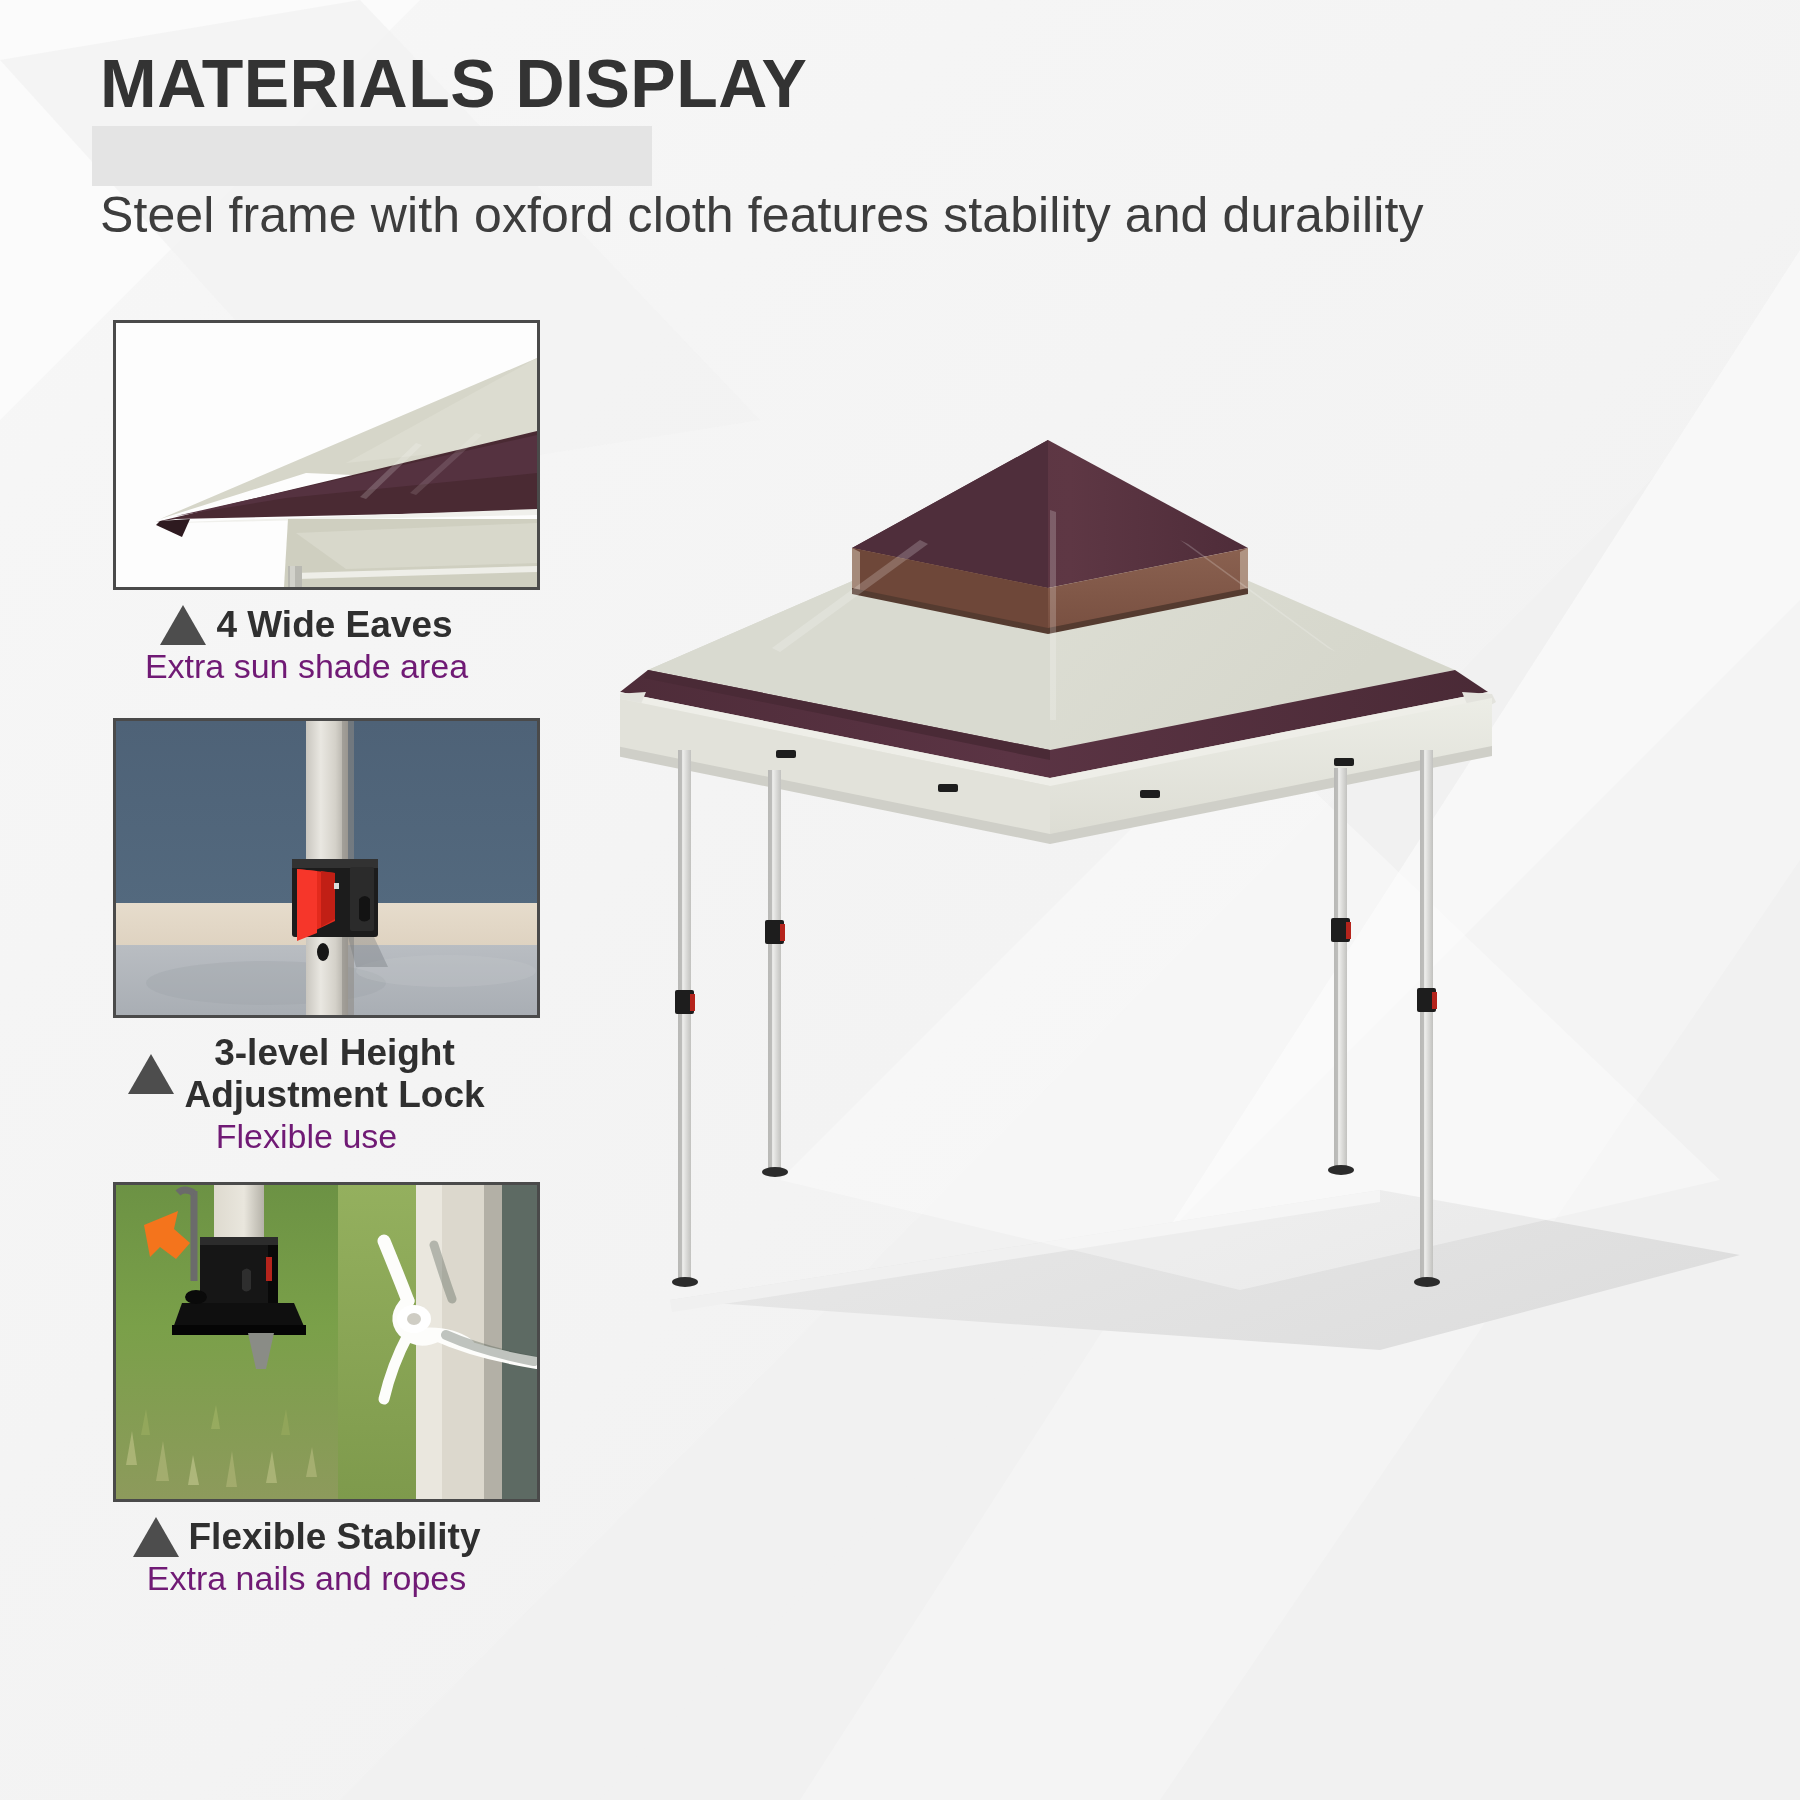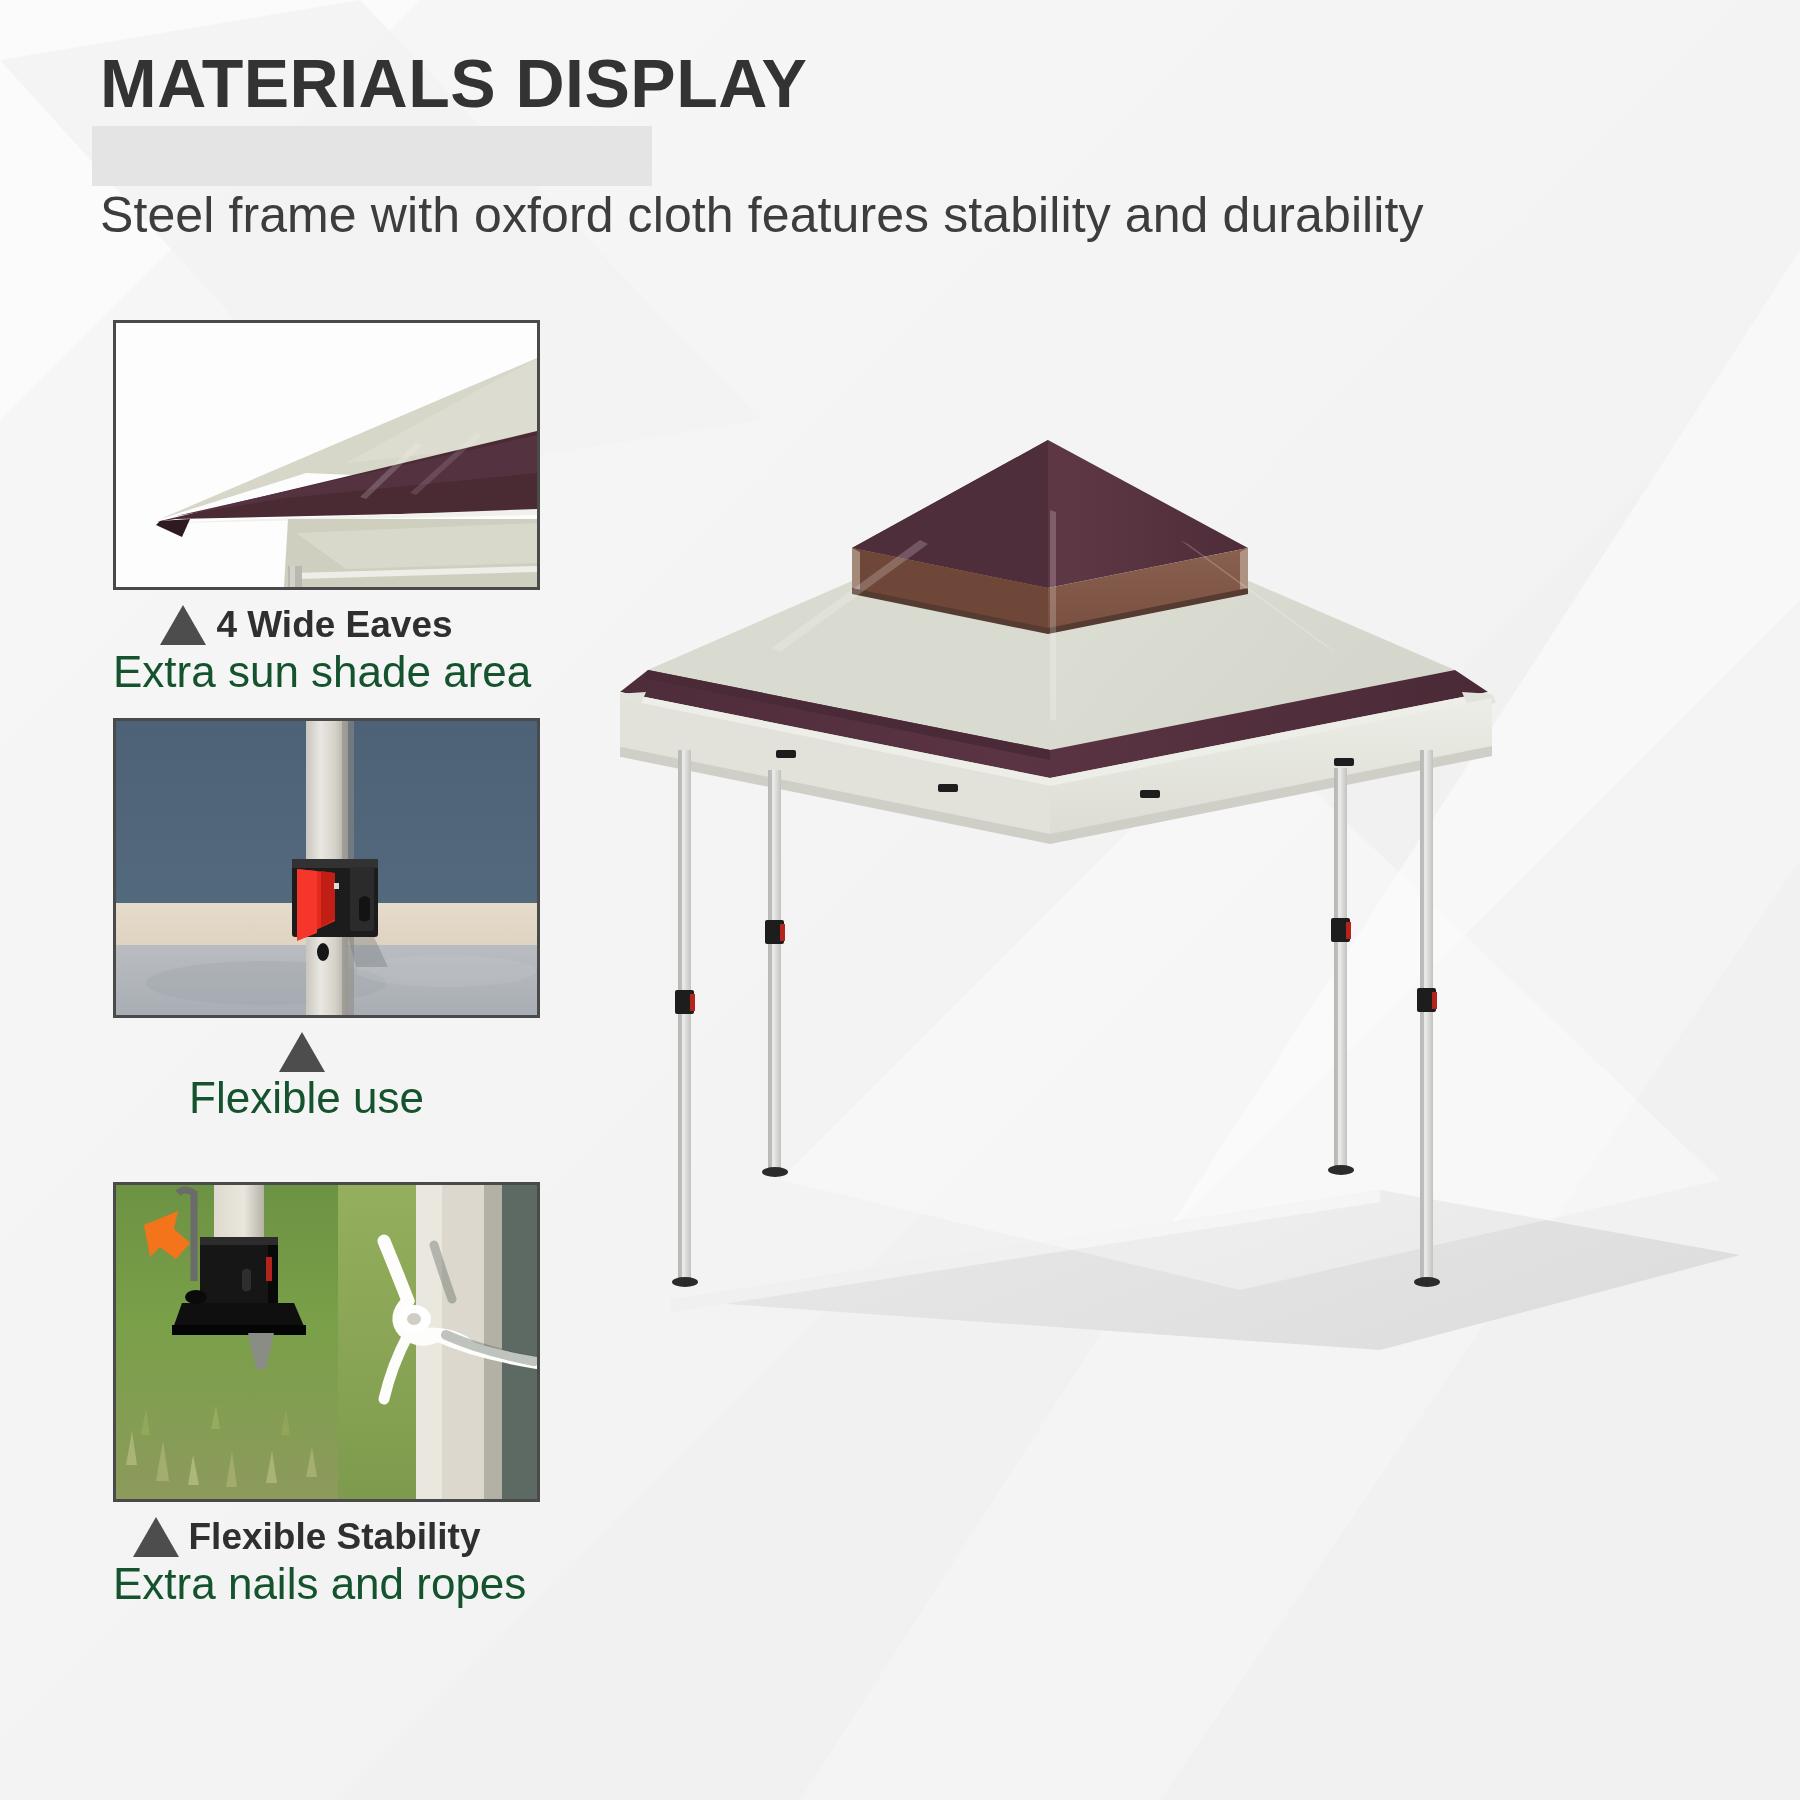--- a/index.html
+++ b/index.html
@@ -47,21 +47,21 @@
     border-right:23px solid transparent;
     border-bottom:40px solid #4d4d4d;
     margin-right:10px;
   }
   .cap-text { text-align:center; }
   .cap-title {
     font-size:37px; font-weight:bold; color:#2f2f2f;
     line-height:1.14; white-space:nowrap;
   }
   .cap-sub {
-    font-size:44px; font-weight:300; color:#14532d;
+    font-size:34px; font-weight:300; color:#701a75;
     line-height:1.2; white-space:nowrap; text-align:center;
   }
 
   
   #photo1 { height:270px; background:#fefefe; }
   
   #photo2 { height:300px; }
   
   #photo3 { height:320px; }
 
@@ -176,20 +176,24 @@
       <path d="M181 148 l20 2 l0 62 l-20 8 z" fill="#f6362a"></path>
       <path d="M205 150 l14 2 l0 46 l-14 8 z" fill="#c11f15"></path>
       <rect x="218" y="162" width="5" height="6" fill="#dcdcdc"></rect>
 
       <polygon points="232,216 258,216 272,246 240,246" fill="#6e7379" opacity="0.35"></polygon>
     </svg>
   </div>
   <div class="caption">
     <div class="cap-row">
       <div class="tri"></div>
+      <div class="cap-text">
+        <div class="cap-title">3-level Height</div>
+        <div class="cap-title">Adjustment Lock</div>
+      </div>
     </div>
     <div class="cap-sub">Flexible use</div>
   </div>
 </div>
 
 <div class="feature" id="feature-3" style="top:1182px;">
   <div class="photo-frame" id="photo3">
     <svg viewBox="0 0 421 314" preserveAspectRatio="none" style="width:100%;height:100%;display:block">
       <defs>
         <linearGradient id="grassG" x1="0" y1="0" x2="0" y2="1">

